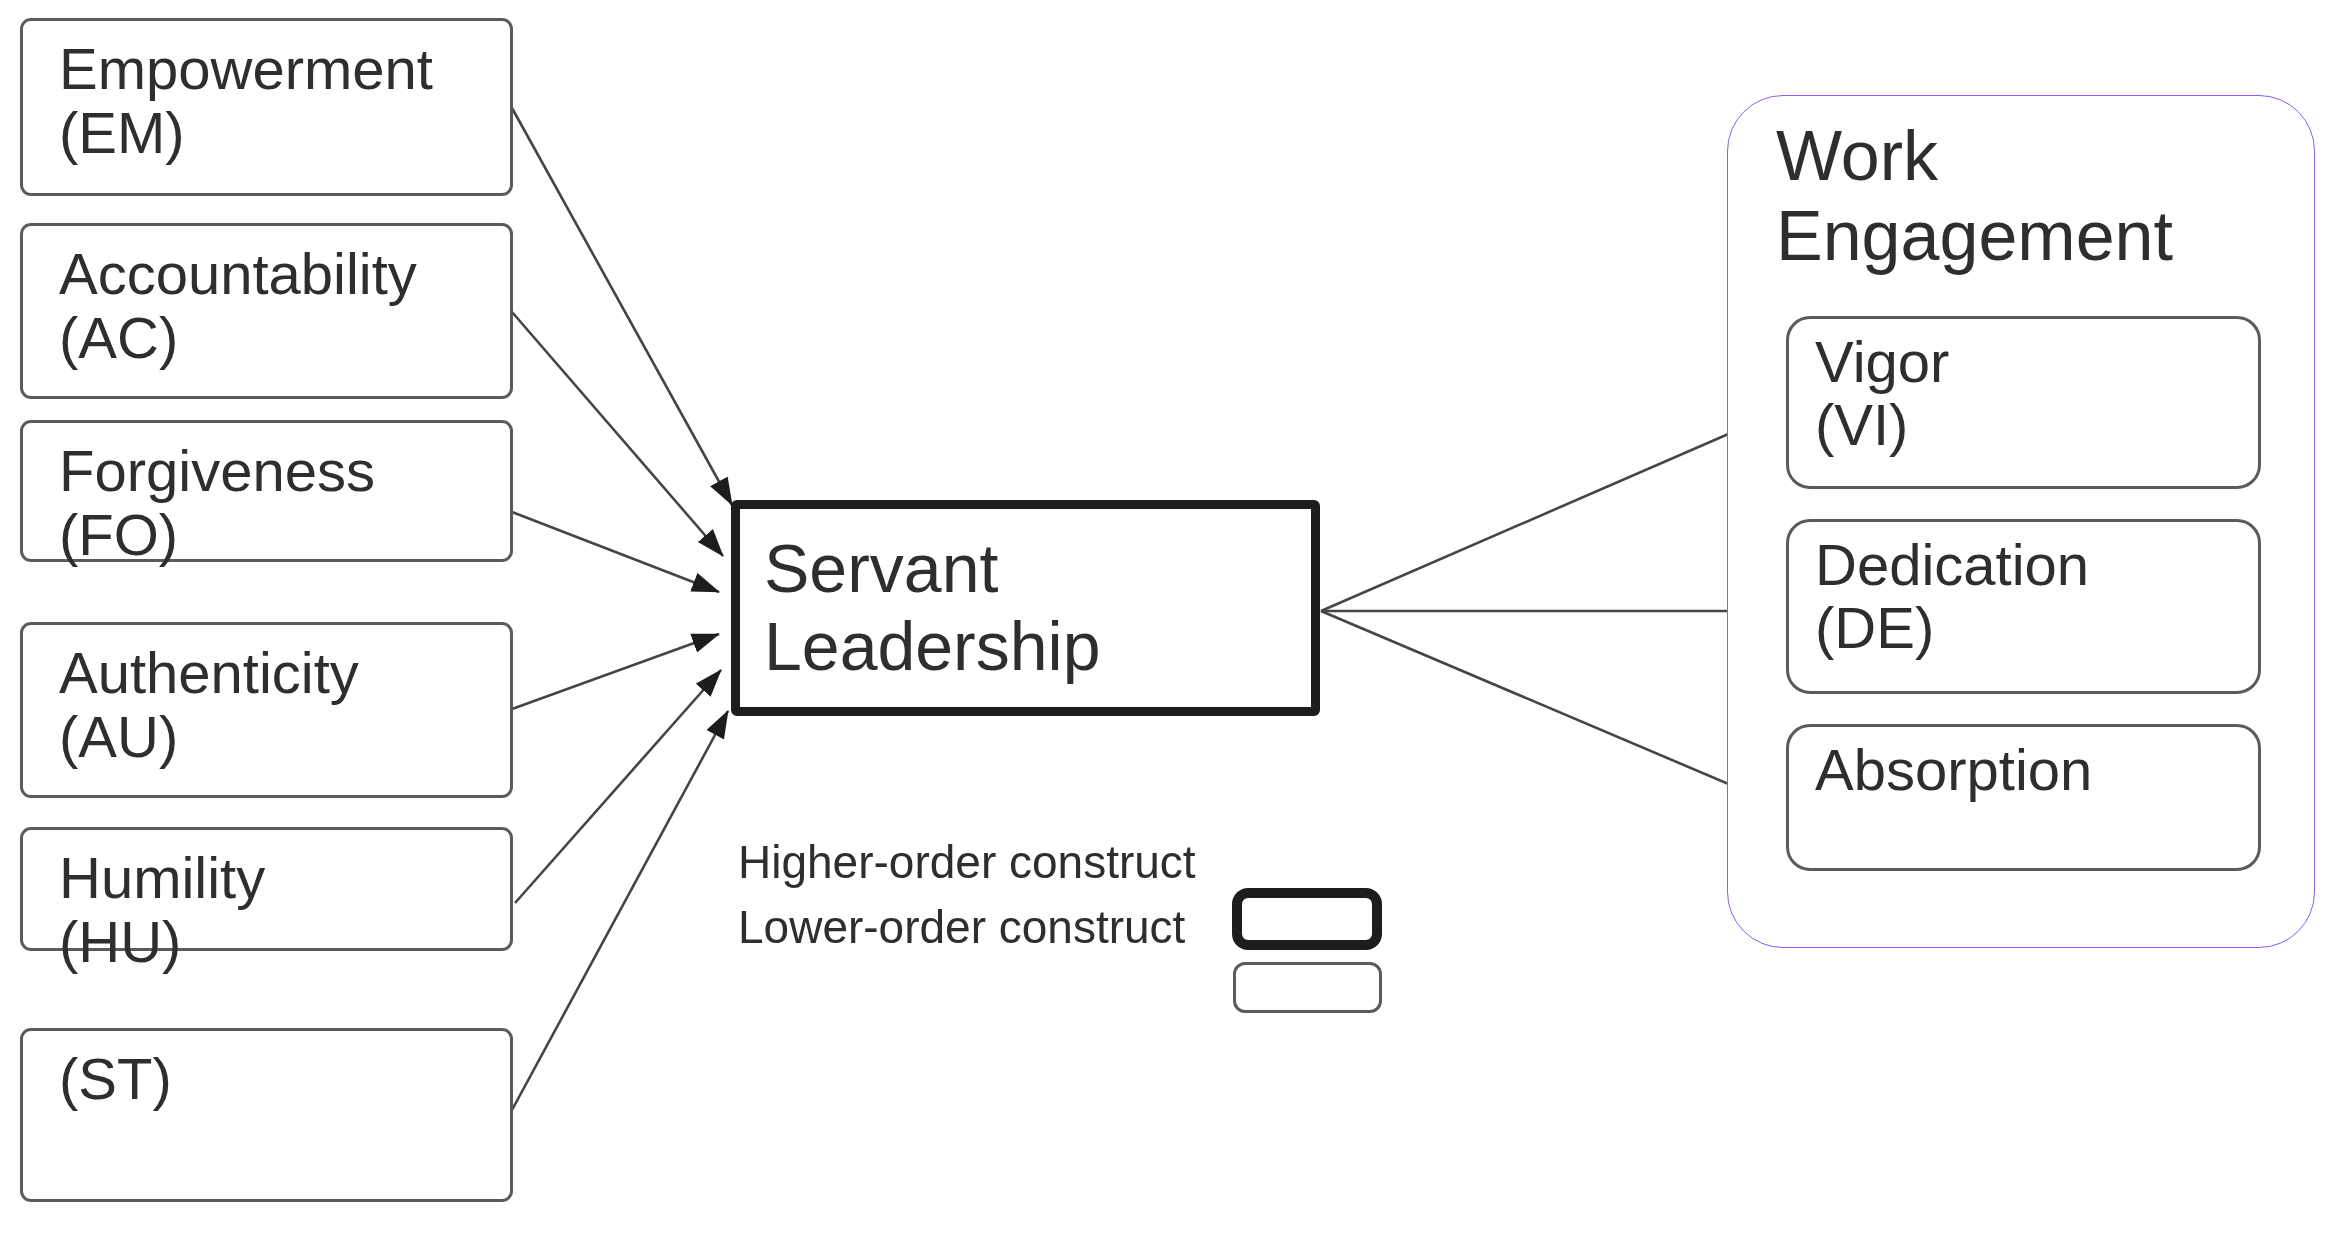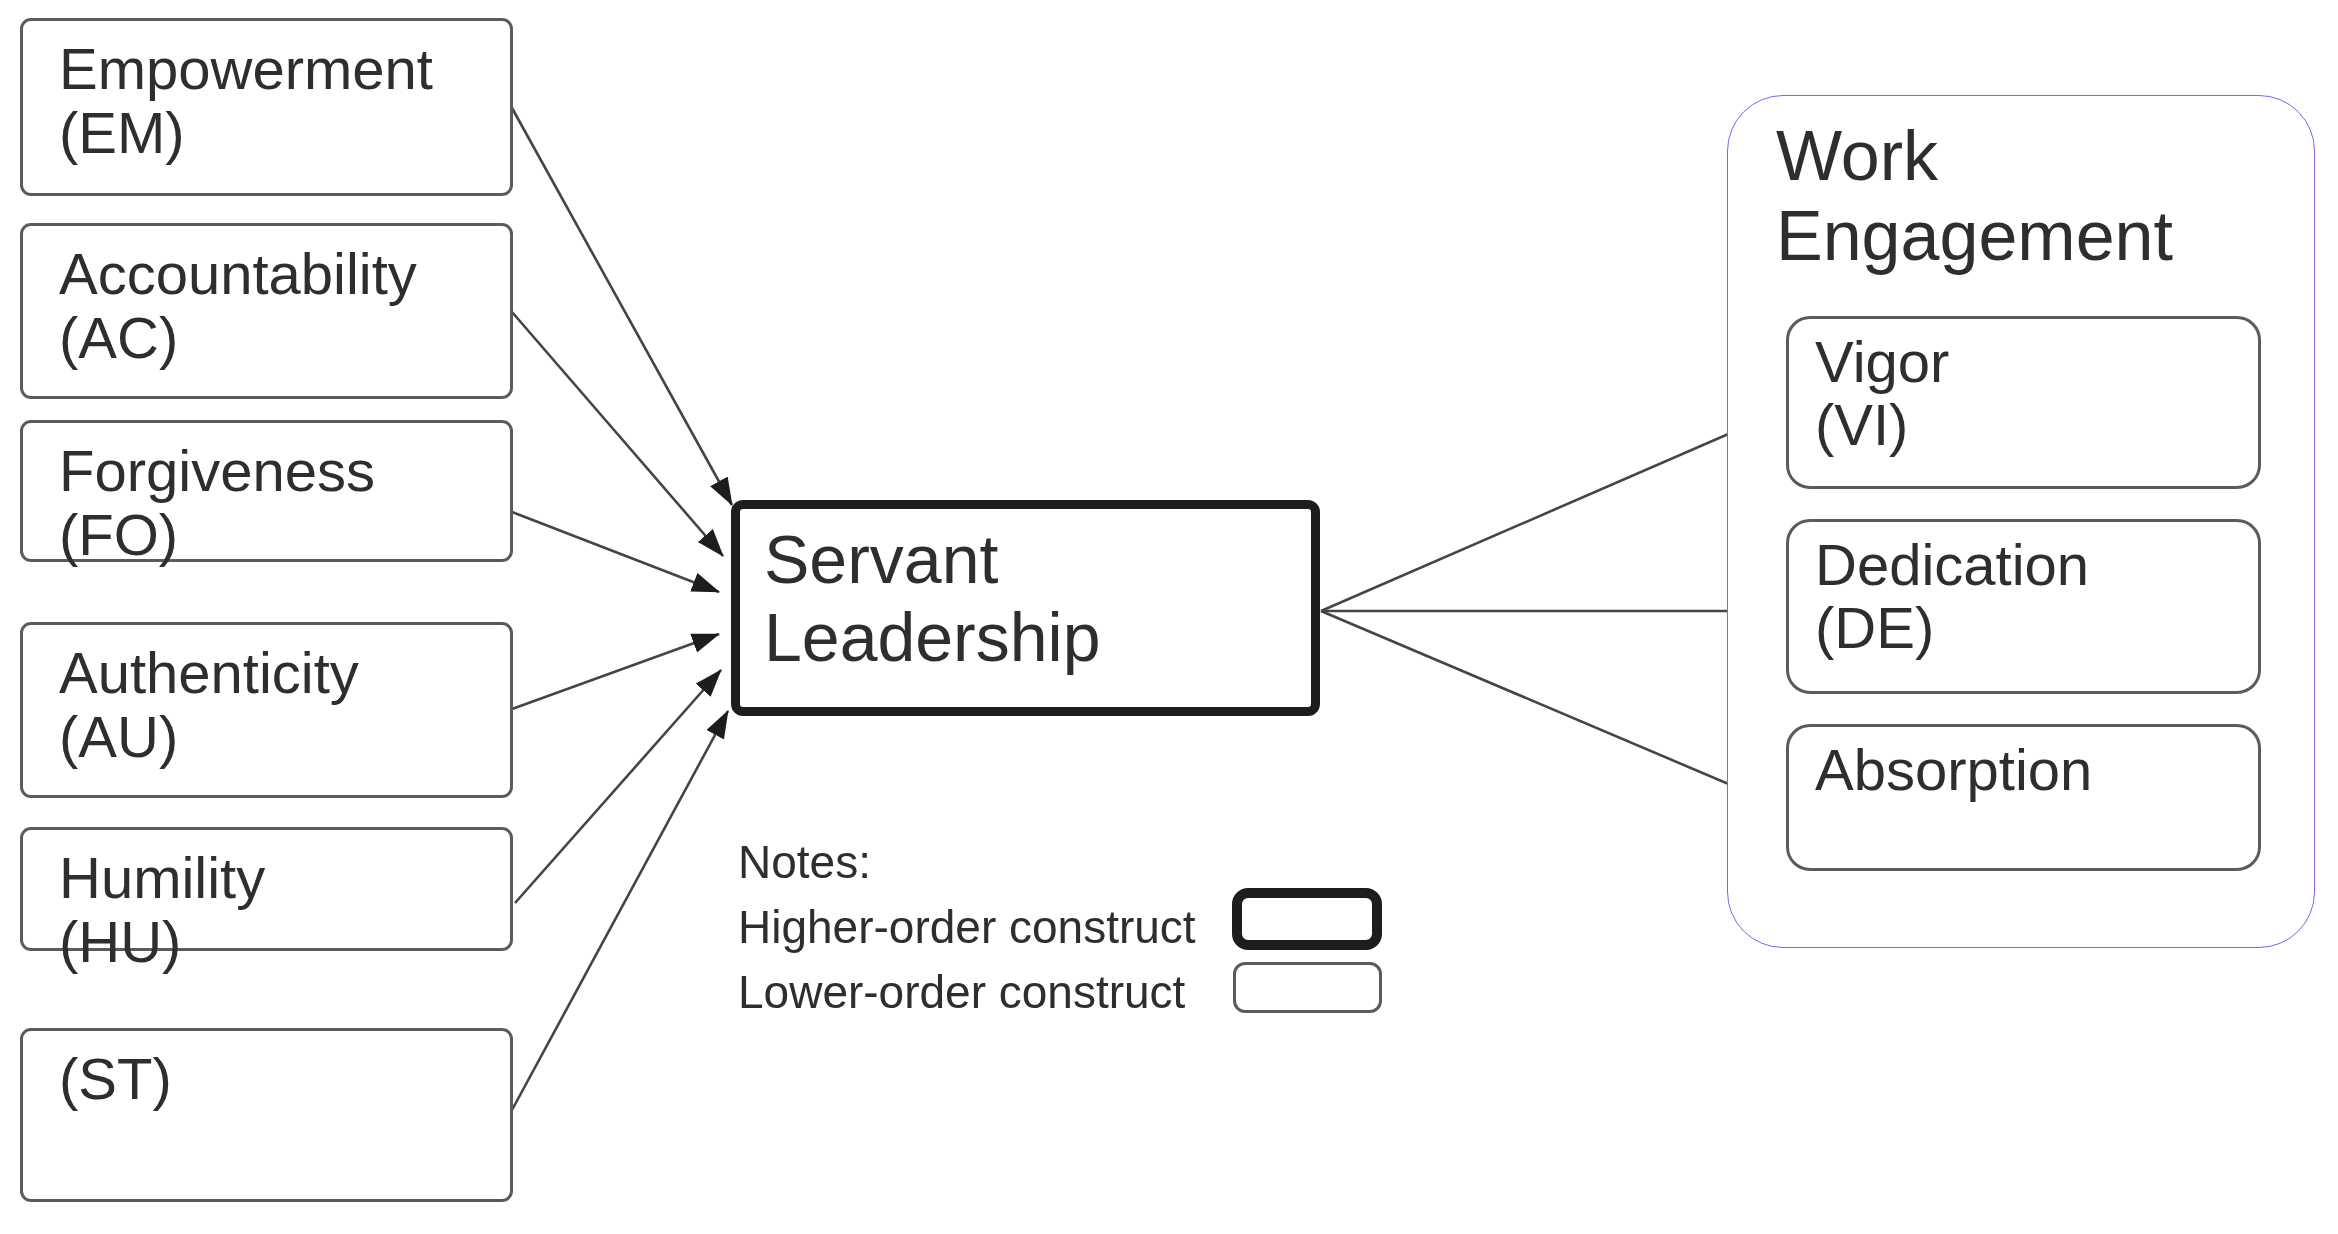--- a/index.html
+++ b/index.html
@@ -17,23 +17,23 @@
   .lbox{
     position:absolute;left:20px;width:493px;
     border:3px solid #5b5b5b;border-radius:11px;
     background:#ffffff;box-sizing:border-box;
     padding:16px 12px 0 36px;
     font-size:58px;line-height:64px;
   }
   
   .slbox{
     position:absolute;left:731px;top:500px;width:589px;height:216px;
-    border:9px solid #1d1d1d;border-radius:12px;
+    border:9px solid #1d1d1d;border-radius:6px;
     background:#ffffff;box-sizing:border-box;
-    padding:11px 10px 0 24px;
+    padding:20px 10px 0 24px;
     font-size:68px;line-height:78px;
   }
   
   .webox{
     position:absolute;left:1727px;top:95px;width:588px;height:853px;
     border:1px solid #8b5cf6;border-radius:56px;
     background:#ffffff;box-sizing:border-box;
   }
   .wetitle{
     position:absolute;left:48px;top:20px;
@@ -126,20 +126,19 @@
     <div class="rbox" style="top:423px;height:175px">
       <div class="line1">Dedication</div>
       <div class="line2">(DE)</div>
     </div>
     <div class="rbox" style="top:628px;height:147px">
       <div class="line1">Absorption</div>
     </div>
   </div>
 
   <div class="legend">
-    <div class="legrow">Notes:</div>
     <div class="legrow">Higher-order construct</div>
     <div class="legrow">Lower-order construct</div>
   </div>
   <div class="swatch-high"></div>
   <div class="swatch-low"></div>
 
 </div>
 
 </body></html>

